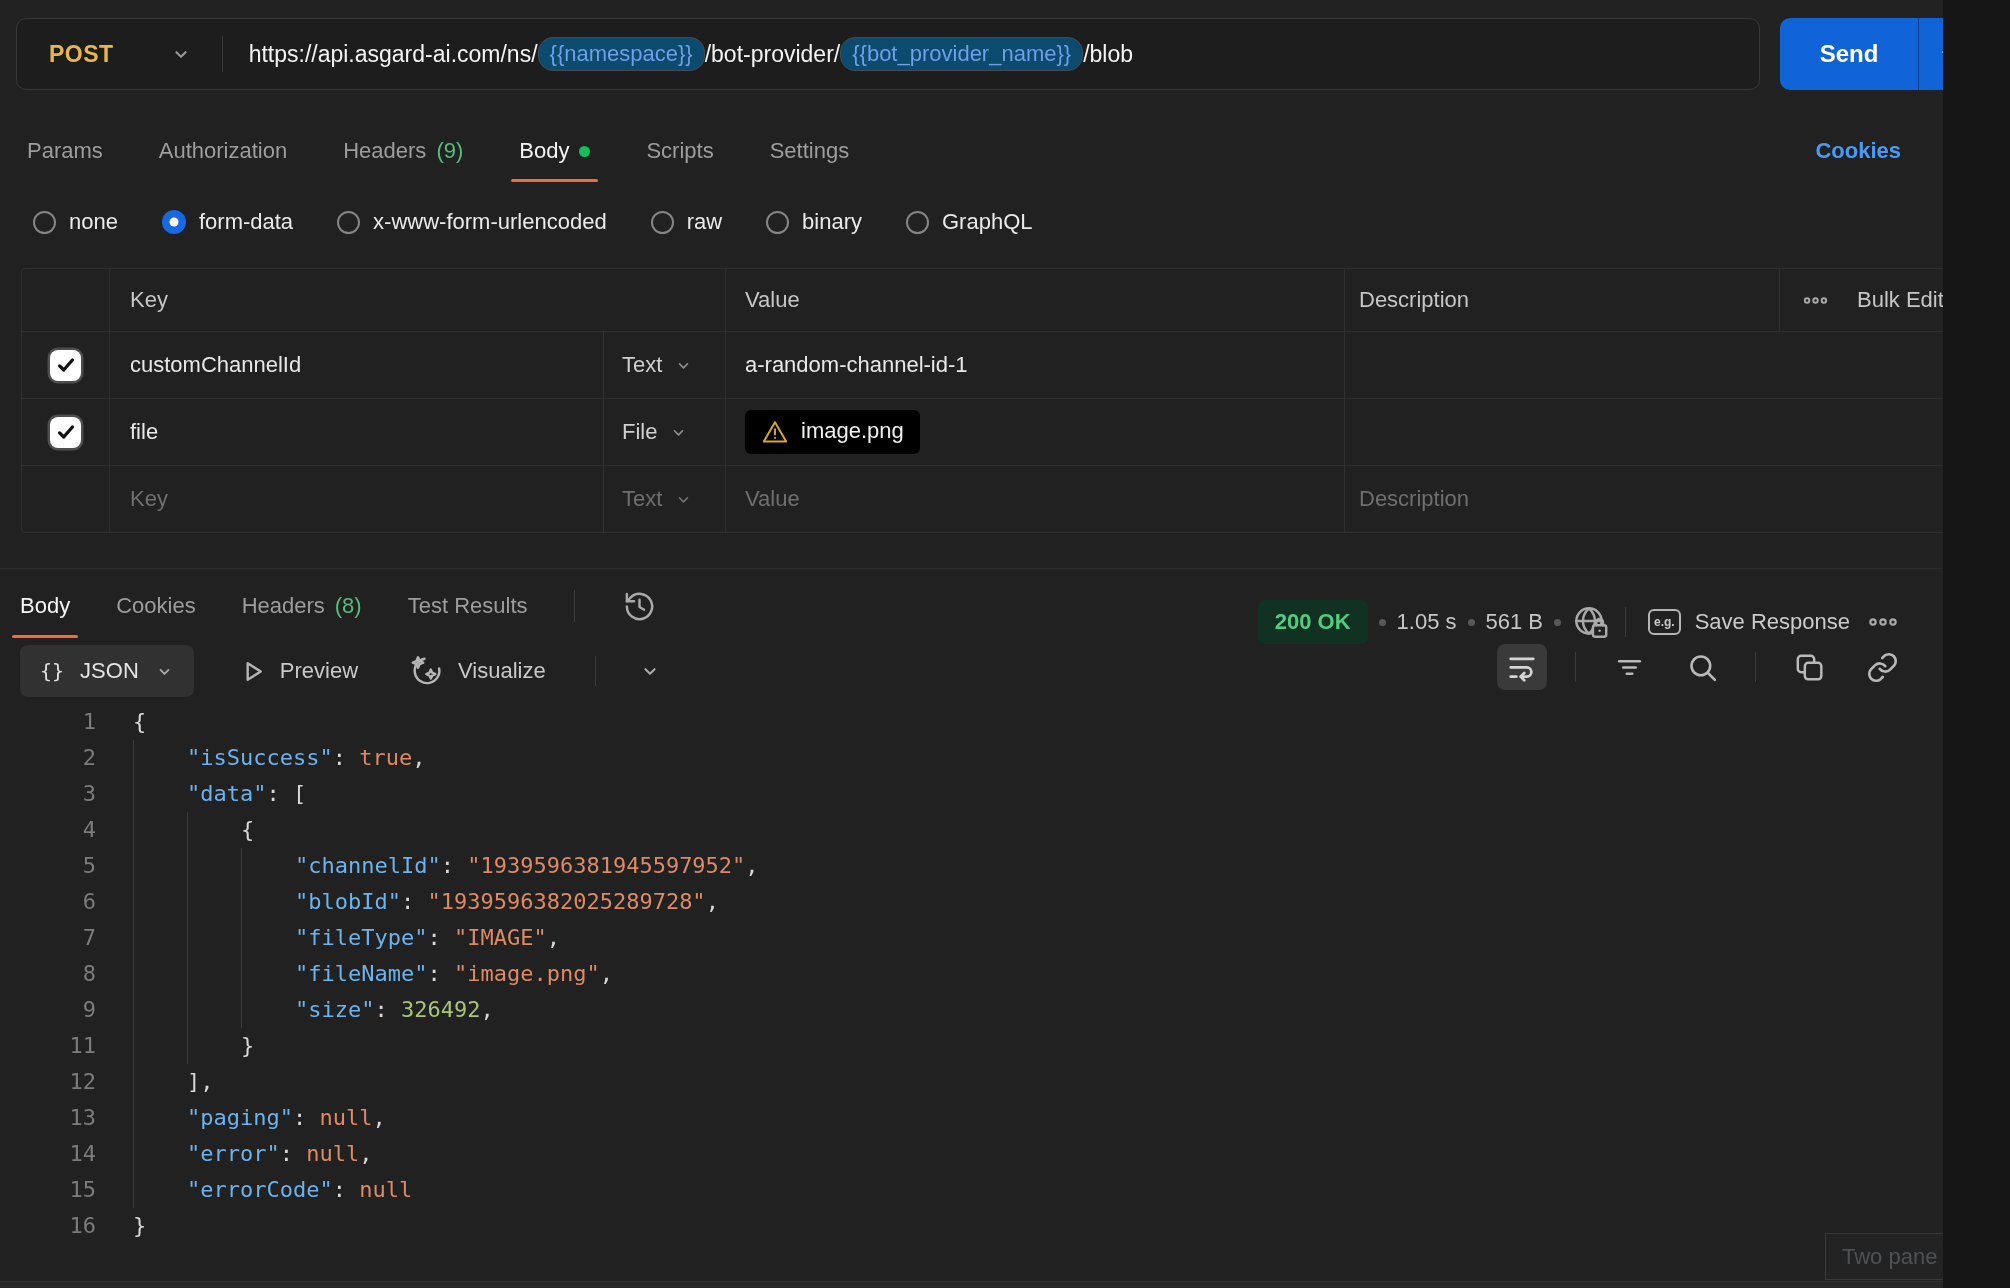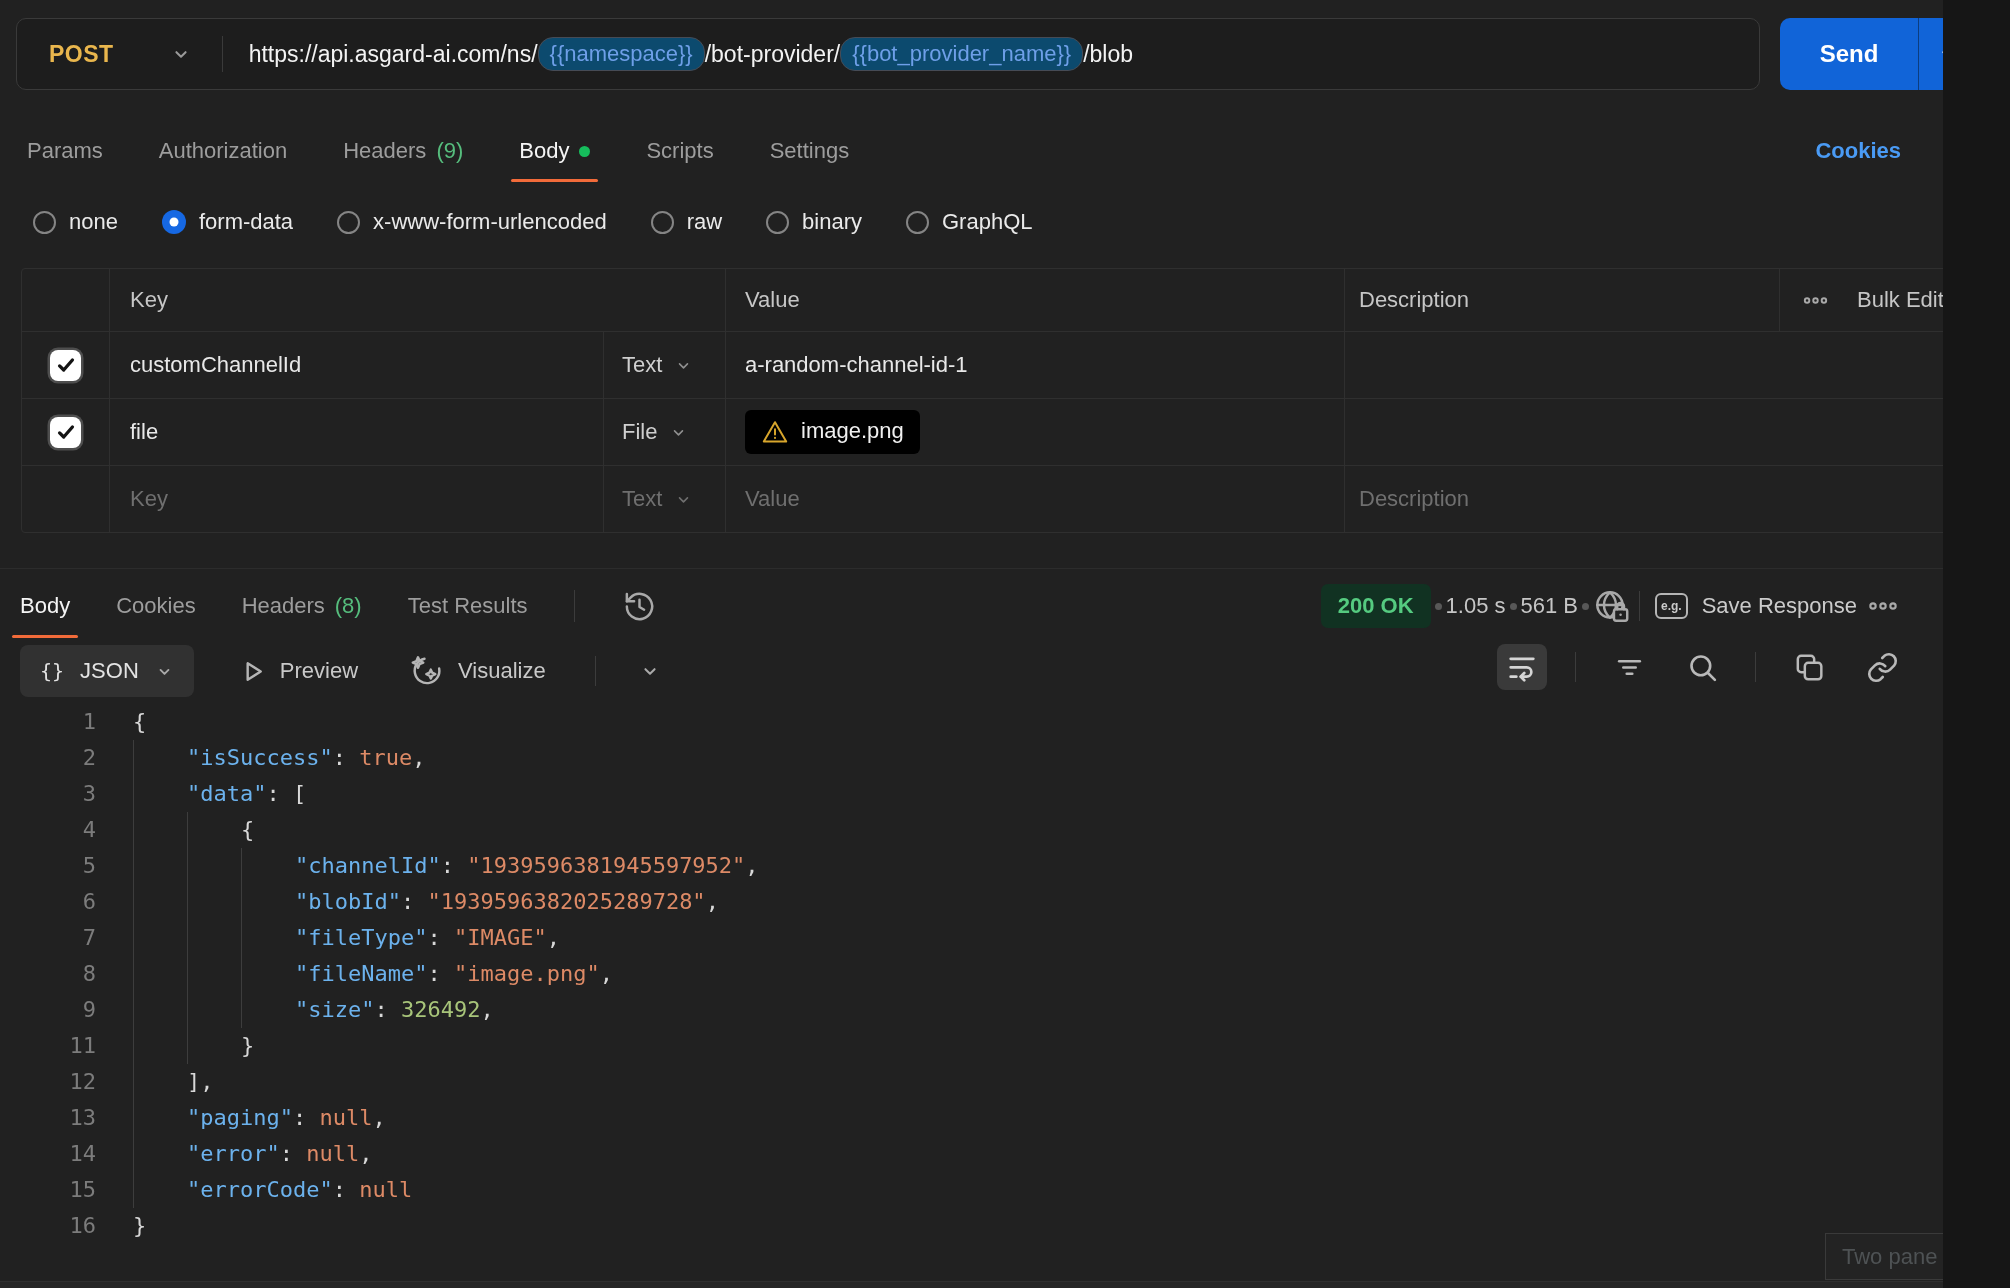--- a/index.html
+++ b/index.html
@@ -53,21 +53,21 @@
       color:#141414;box-shadow:0 0 0 2.5px rgba(175,175,175,.32);cursor:pointer;}
   .chip{display:inline-flex;align-items:flex-start;gap:12px;background:#000000;border-radius:6px;padding:8px 16px;color:#f0f0f0;cursor:pointer;}
   .chip .warn{color:#d8a62c;}
   .ph .cell span{color:#6f6f6f;}
   .ph .c-type{color:#6f6f6f;}
   
   .res-sep{position:absolute;left:0;top:568px;width:2010px;height:1px;background:#2c2c2c;}
   .res-tabs{position:absolute;left:20px;top:574px;height:64px;display:flex;gap:46px;align-items:stretch;font-size:22px;color:#9d9d9d;}
   .rt-div{width:1px;height:32px;background:#3c3c3c;align-self:center;}
   .hist{align-self:center;color:#a9a9a9;cursor:pointer;}
-  .res-meta{position:absolute;right:44px;top:574px;height:64px;display:flex;align-items:center;gap:4px;color:#c6c6c6;font-size:22px;}
+  .res-meta{position:absolute;right:44px;top:590px;height:64px;display:flex;align-items:center;gap:11px;color:#c6c6c6;font-size:22px;}
   .badge{background:#113222;color:#55cb80;border-radius:7px;padding:9px 17px;font-weight:600;}
   .dotsep{width:7px;height:7px;border-radius:50%;background:#585858;flex:none;}
   .ic{color:#a9a9a9;cursor:pointer;}
   .vdiv2{width:1px;height:30px;background:#3c3c3c;margin:0 5px;}
   .save-resp{display:flex;align-items:center;gap:14px;background:none;border:none;color:#cbcbcb;font-size:22px;cursor:pointer;font-family:inherit;}
   .eg{border:2px solid #b5b5b5;border-radius:6px;font-size:12px;padding:4px 4px;font-weight:700;color:#cbcbcb;}
   
   .viewer-bar{position:absolute;left:20px;top:644px;height:54px;display:flex;align-items:center;gap:38px;color:#c9c9c9;font-size:22px;}
   .fmt-btn{display:flex;align-items:center;gap:16px;background:#313131;border:none;border-radius:8px;height:52px;padding:0 20px;
            color:#e3e3e3;font-size:22px;cursor:pointer;font-family:inherit;}

